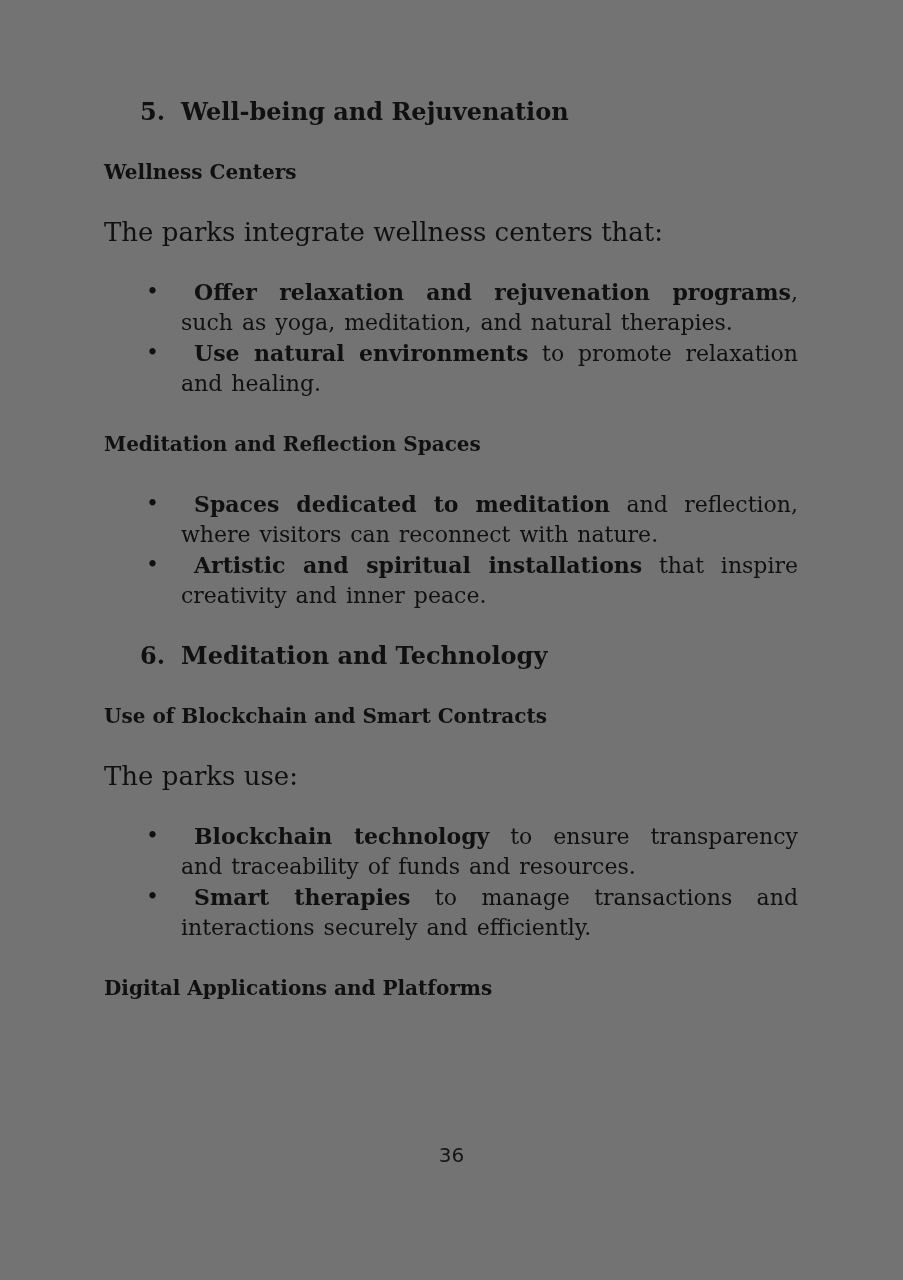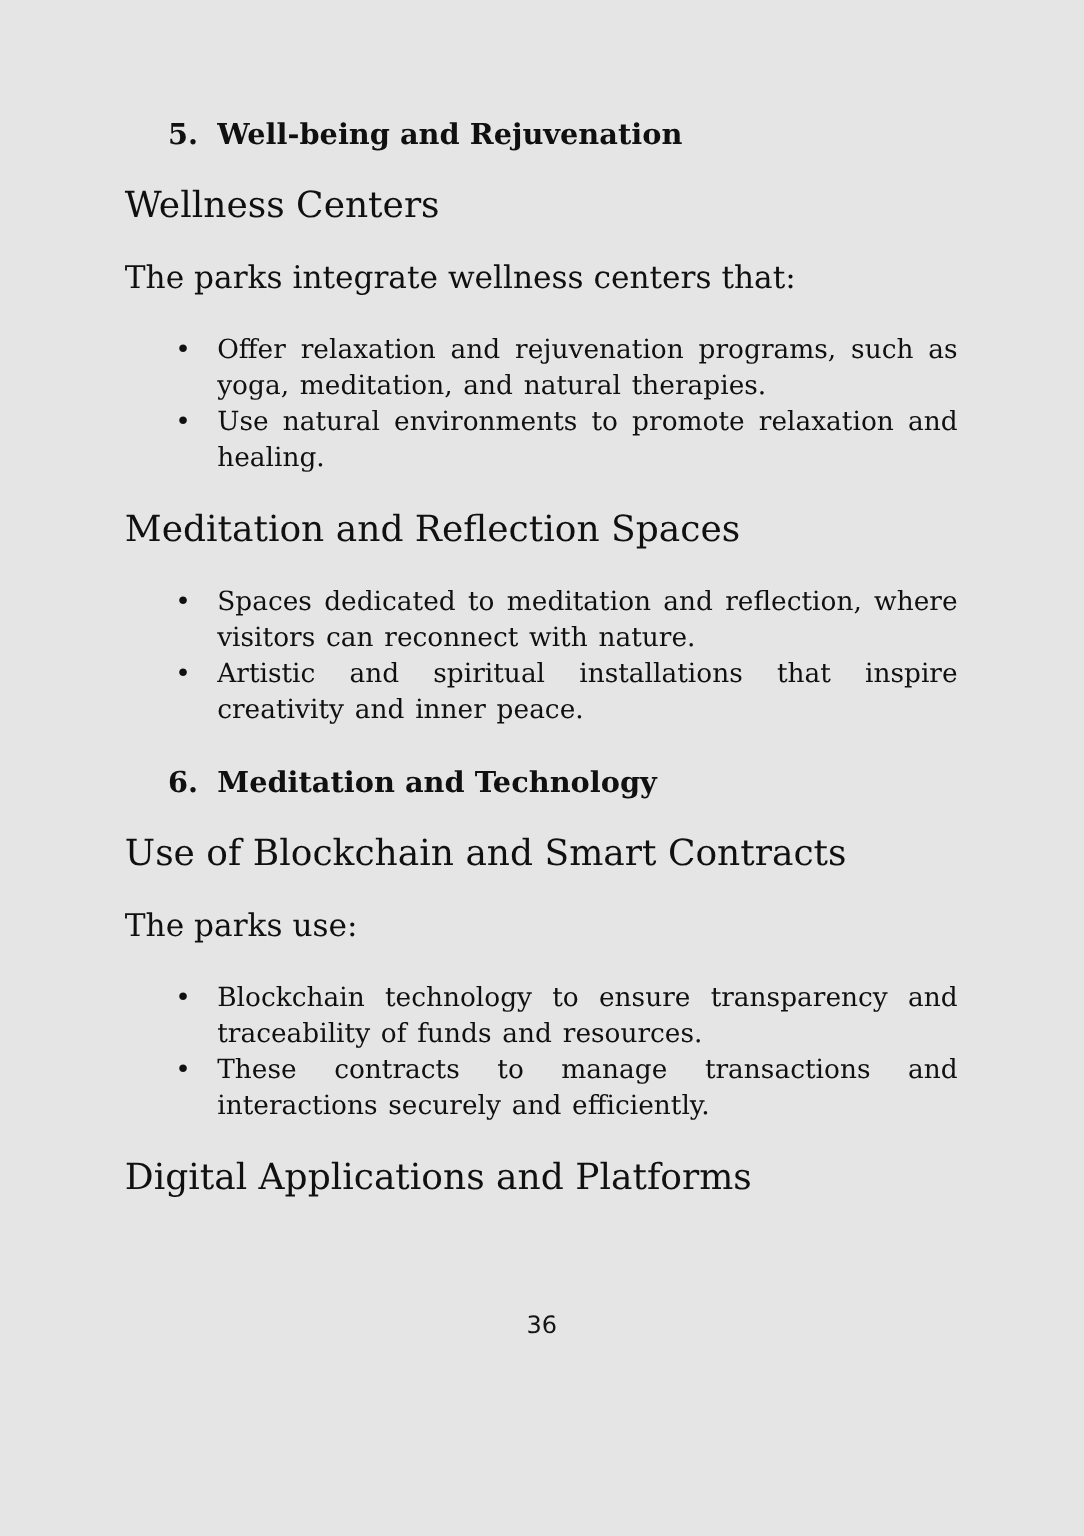--- a/index.html
+++ b/index.html
@@ -4,21 +4,21 @@
 <style>
   html, body {
     margin: 0;
     padding: 0;
     background: #ffffff;
   }
   .page {
     position: relative;
     width: 903px;
     height: 1280px;
-    background: #e5e5e5;
+    background: #737373;
     box-sizing: border-box;
     padding: 97px 105px 0 104px;
     font-family: "DejaVu Serif", "Liberation Serif", serif;
     color: #101010;
     overflow: hidden;
   }
   h1, h2, p, ul {
     margin: 0 0 30px 0;
     padding: 0;
   }
@@ -26,23 +26,23 @@
     font-size: 24px;
     line-height: 30px;
     font-weight: bold;
     margin-left: 36px;
   }
   h1 .num {
     display: inline-block;
     margin-right: 16px;
   }
   h2 {
-    font-size: 30px;
+    font-size: 20px;
     line-height: 30px;
-    font-weight: normal;
+    font-weight: bold;
   }
   p {
     font-size: 26px;
     line-height: 30px;
   }
   ul {
     list-style: none;
   }
   li {
     position: relative;
@@ -52,25 +52,26 @@
     text-align: justify;
     word-spacing: 2px;
   }
   li .bullet {
     position: absolute;
     left: 42px;
     top: 0;
     word-spacing: 0;
   }
   li .bold {
-    font-weight: normal;
+    font-weight: bold;
+    margin-left: 13px;
   }
   .pageno {
     position: absolute;
-    top: 1091px;
+    top: 1142px;
     left: 0;
     width: 100%;
     text-align: center;
     font-family: "DejaVu Sans", "Liberation Sans", sans-serif;
     font-size: 20px;
     line-height: 26px;
     color: #151515;
   }
 </style>
 </head>
@@ -98,21 +99,21 @@
   </ul>
 
   <h1><span class="num">6.</span><span>Meditation and Technology</span></h1>
 
   <h2>Use of Blockchain and Smart Contracts</h2>
 
   <p>The parks use:</p>
 
   <ul>
     <li><span class="bullet">•</span><span class="bold">Blockchain technology</span><span> to ensure transparency and traceability of funds and resources.</span></li>
-    <li><span class="bullet">•</span><span class="bold">These contracts</span><span> to manage transactions and interactions securely and efficiently.</span></li>
+    <li><span class="bullet">•</span><span class="bold">Smart therapies</span><span> to manage transactions and interactions securely and efficiently.</span></li>
   </ul>
 
   <h2>Digital Applications and Platforms</h2>
 
 
   <div class="pageno">36</div>
 
 </div>
 
 </body></html>

